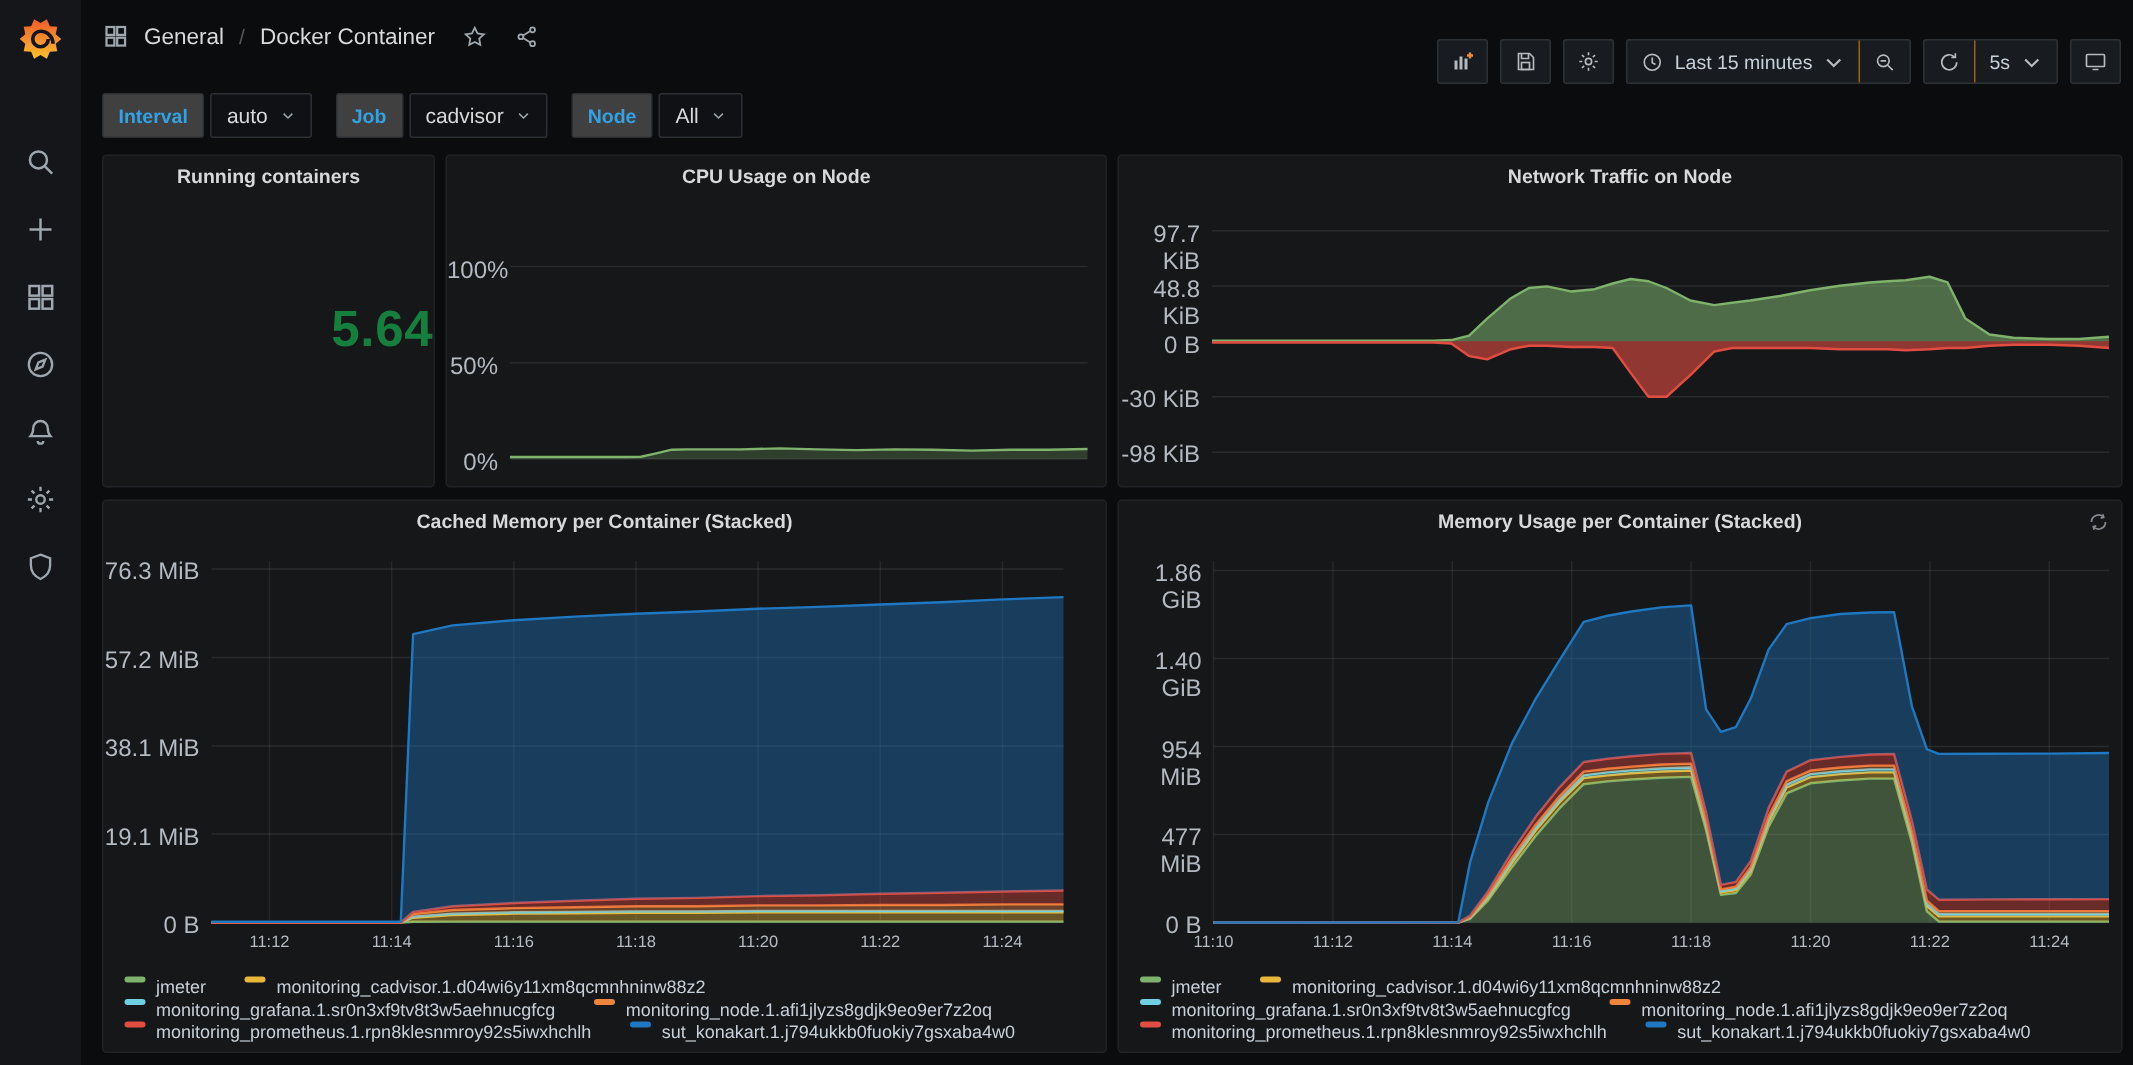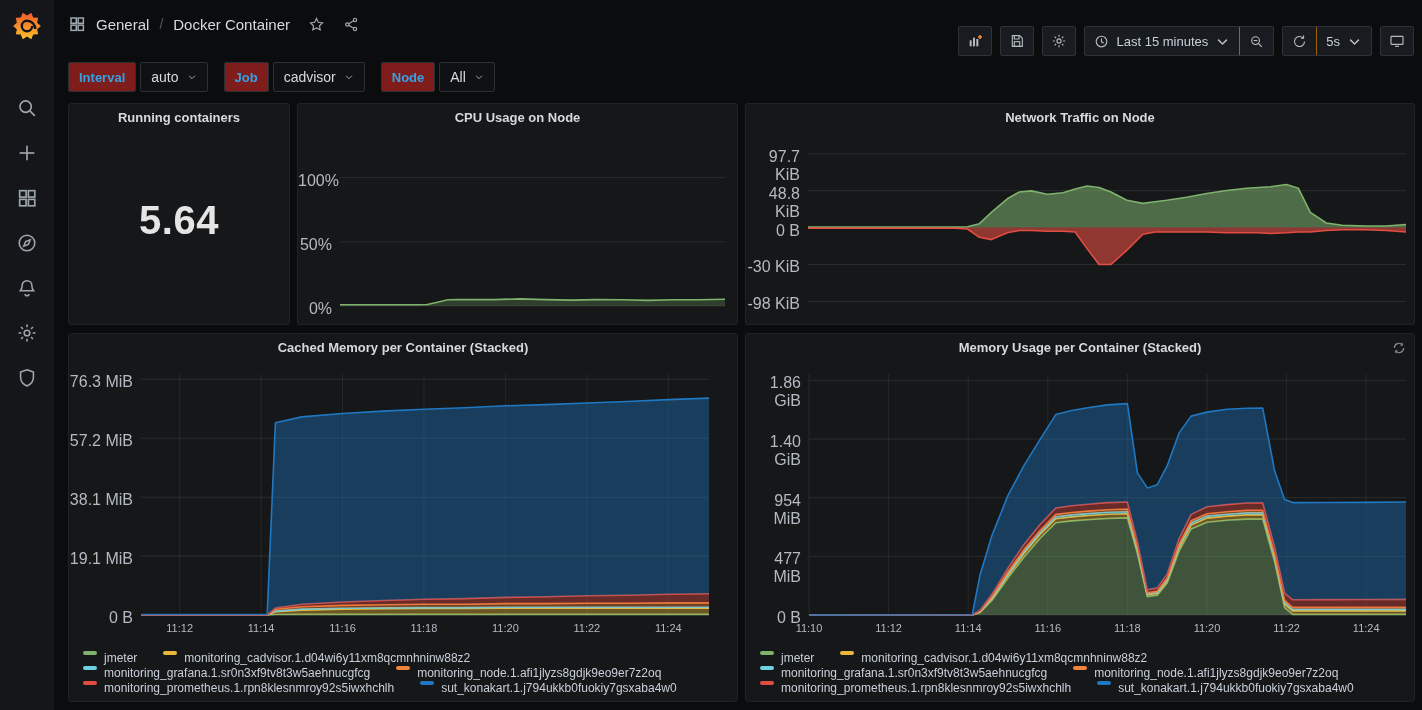--- a/index.html
+++ b/index.html
@@ -30,42 +30,42 @@
   .tb-btn svg{width:16px;height:16px;}
   .tb-group{display:flex;align-items:stretch;border:1px solid #2c3235;border-radius:2px;background:#181b1f;height:30px;}
   .tb-seg{display:flex;align-items:center;gap:7px;padding:0 9px;color:#c7d0d9;font-size:13px;cursor:pointer;}
   .tb-seg+.tb-seg{border-left:1px solid #a16207;}
   .tb-seg svg{width:15px;height:15px;color:#b4bac0;}
   .caret{width:10px;height:10px;color:#9fa7ae;}
 
   
   .submenu{position:absolute;left:68px;top:62px;display:flex;gap:16px;}
   .var{display:flex;gap:4px;}
-  .var-label{height:30px;display:flex;align-items:center;padding:0 10px;background:#7f1d1d;
+  .var-label{height:30px;display:flex;align-items:center;padding:0 10px;background:#404040;
     border:1px solid #2c3035;border-radius:2px;color:#33a2e5;font-size:13px;font-weight:700;}
   .var-value{height:30px;display:flex;align-items:center;gap:8px;padding:0 10px;background:#0f1114;
     border:1px solid #2c3035;border-radius:2px;color:#d8d9da;font-size:14px;cursor:pointer;}
 
   
   .panel{position:absolute;background:#161719;border:1px solid #202226;border-radius:3px;}
   .panel-header{position:relative;height:28px;line-height:28px;text-align:center;font-size:13px;
     font-weight:700;color:#d8d9da;cursor:pointer;white-space:nowrap;}
   .panel-spin{position:absolute;right:8px;top:7px;width:14px;height:14px;color:#858a90;cursor:pointer;}
   .panel-body{position:absolute;left:0;right:0;top:28px;bottom:0;}
   .chart{position:absolute;inset:0;cursor:crosshair;}
   .ytick{position:absolute;left:0;text-align:right;font-size:16px;color:#b4bac2;}
   .xtick{position:absolute;width:60px;text-align:center;font-size:11px;color:#b4bac2;}
   .legend{position:absolute;left:14px;bottom:6px;display:flex;flex-direction:column;gap:1px;}
   .lg-row{display:flex;gap:26px;}
   .lg-item{display:flex;gap:7px;font-size:12px;color:#c7d0d9;cursor:pointer;white-space:nowrap;}
   .lg-dash{width:14px;height:4px;border-radius:2px;flex:none;}
 
   
   .stat-value{position:absolute;left:0;right:0;top:46%;transform:translateY(-50%);
-    text-align:center;font-size:40px;font-weight:700;color:#e5e5e5;letter-spacing:.5px;}
+    text-align:right;font-size:34px;font-weight:700;color:#15803d;letter-spacing:.5px;}
 </style>
 </head>
 <body>
 
 <div class="sidebar">
   <div class="side-logo">
     <svg viewBox="0 0 26 26">
       <defs>
         <linearGradient id="glg" x1="0" y1="0" x2="0" y2="1">
           <stop offset="0" stop-color="#f15b2a"></stop>

